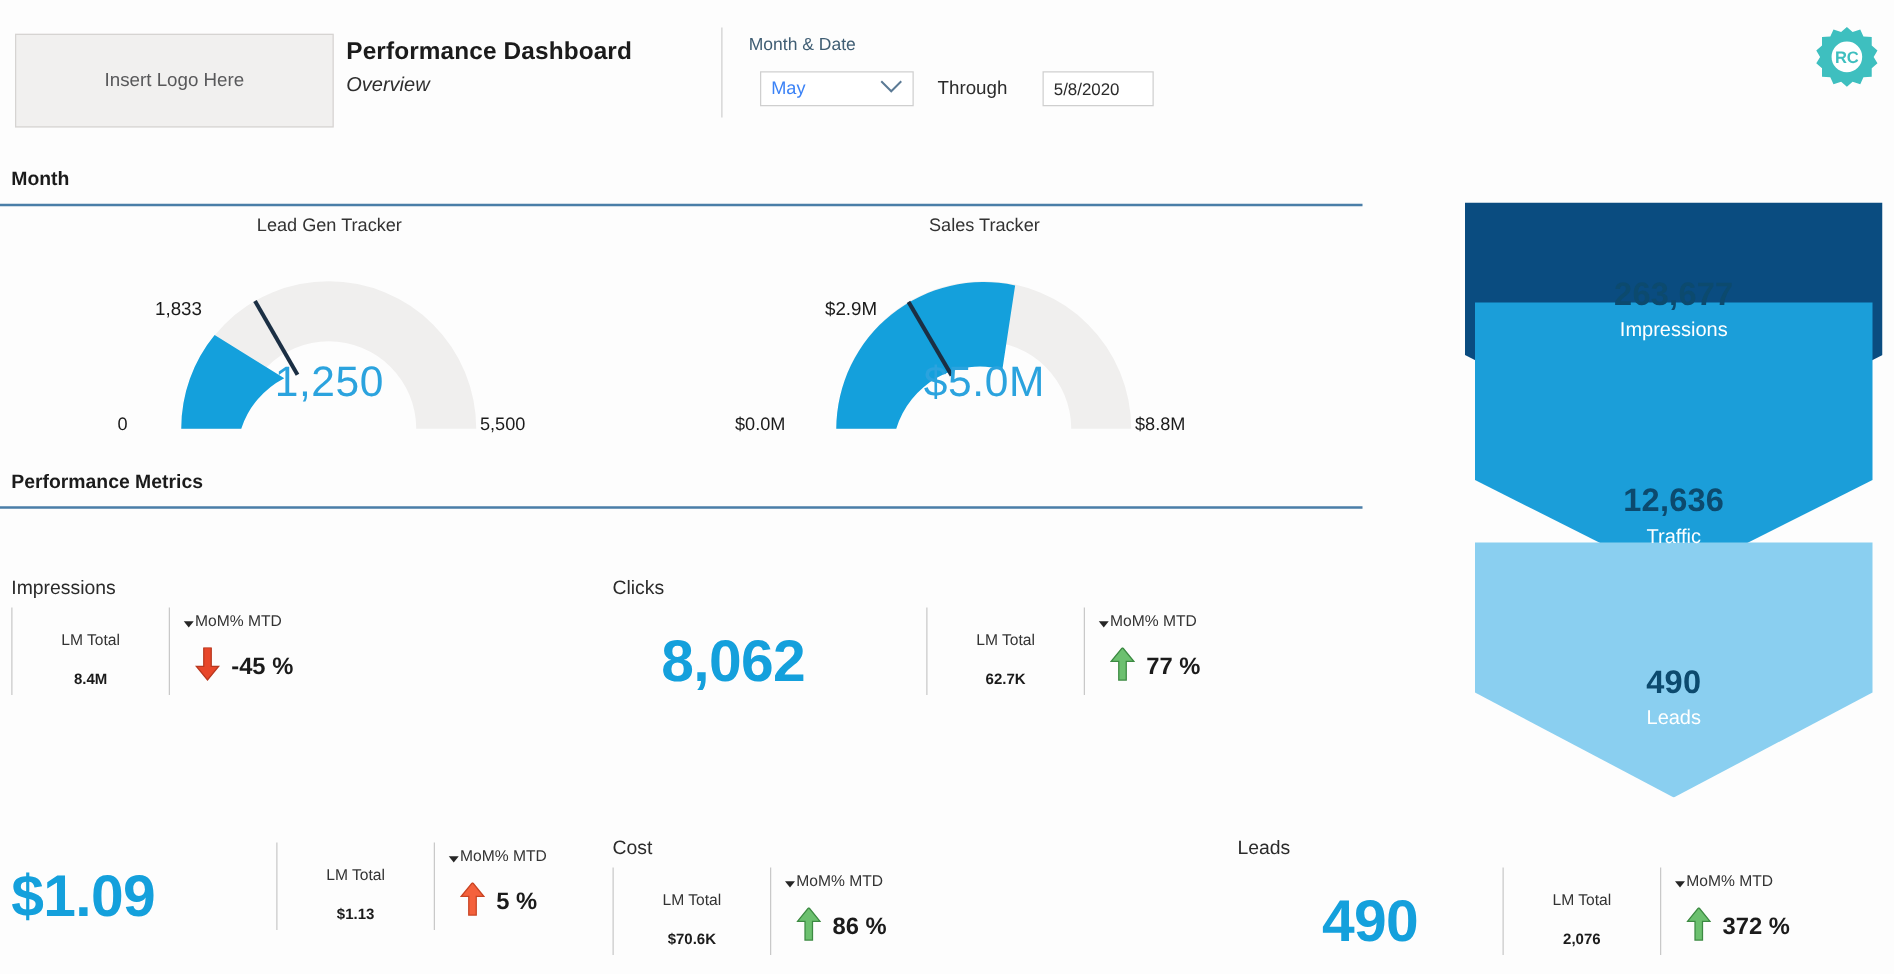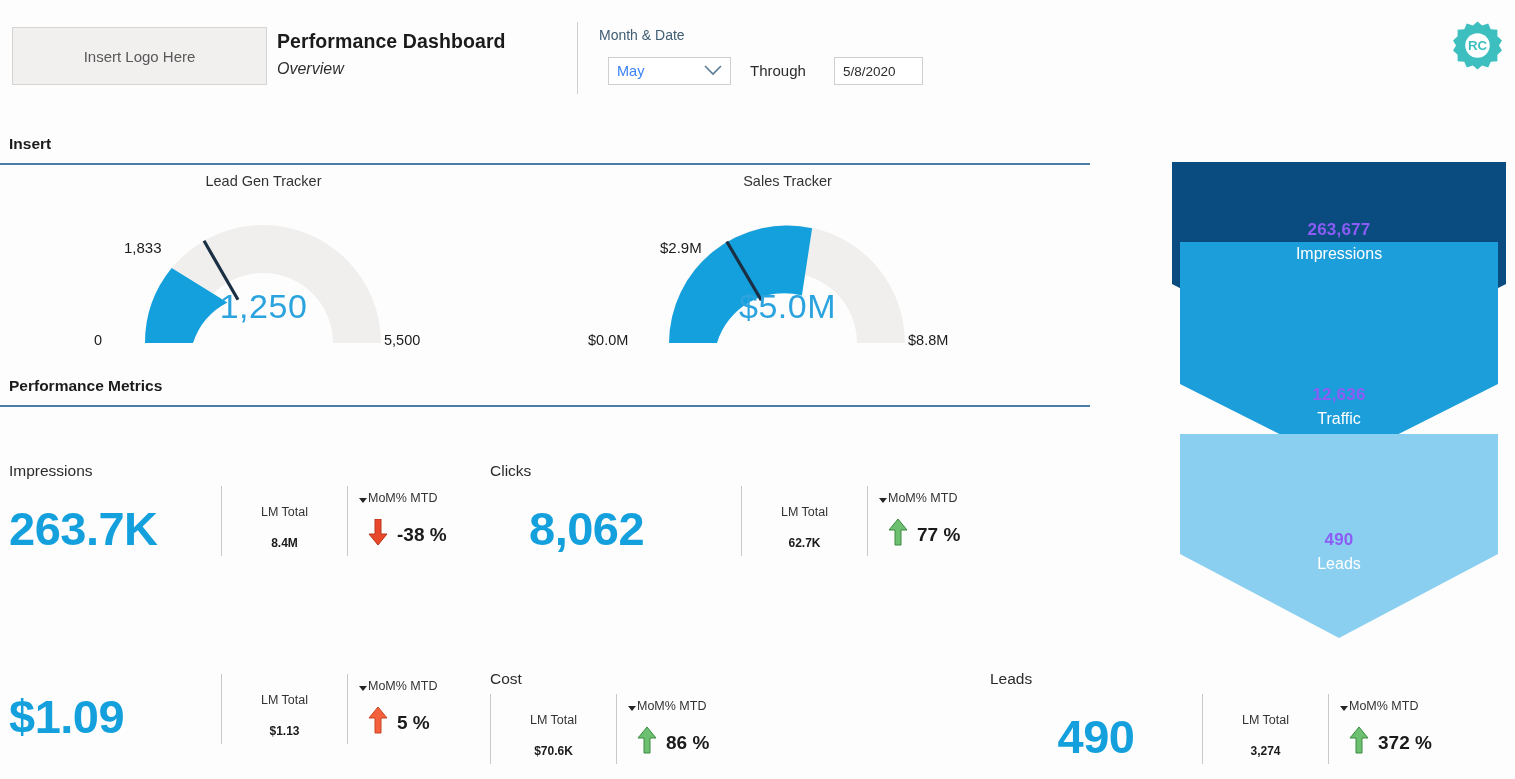--- a/index.html
+++ b/index.html
@@ -8,21 +8,21 @@
     background: #FDFDFD;
     font-family: "Liberation Sans", sans-serif;
     overflow: hidden;
   }
   .page { position: relative; width: 1515px; height: 779px; }
 
   
   .header { position: absolute; left: 0; top: 0; width: 1515px; height: 112px; }
   .logo-box {
     position: absolute; left: 12px; top: 27px;
-    width: 255px; height: 58px;
+    width: 255px; height: 75px;
     background: #F1F0EF; border: 1px solid #D6D4D2;
     display: flex; align-items: center; justify-content: center;
     font-size: 15px; color: #58585A;
   }
   .title-wrap { position: absolute; left: 277px; top: 30px; }
   .dash-title { font-size: 19.5px; font-weight: bold; color: #1B1B1B; letter-spacing: .1px; }
   .dash-sub { font-size: 16px; font-style: italic; color: #2E2E2E; margin-top: 7px; }
   .hdr-divider { position: absolute; left: 577px; top: 22px; width: 1px; height: 72px; background: #CFCFCF; }
 
   .filter-label {
@@ -90,21 +90,21 @@
   }
   .mom-row { display: flex; align-items: center; gap: 9px; }
   .mom-val { font-size: 19px; font-weight: bold; color: #1B1B1B; }
 
   
   .funnel { position: absolute; left: 1172px; top: 162px; width: 334px; height: 476px; }
   .funnel-stage {
     position: absolute; left: 0; width: 334px;
     display: flex; flex-direction: column; align-items: center;
   }
-  .fn-val { font-size: 17px; font-weight: bold; color: #8b5cf6; letter-spacing: .2px; }
+  .fn-val { font-size: 26px; font-weight: bold; color: #0c4a6e; letter-spacing: .2px; }
   .fn-lab { font-size: 16px; color: #FFFFFF; margin-top: 5px; }
 </style>
 </head>
 <body>
 
 <div class="page">
 
   <div class="header">
 
     <div class="logo-box">
@@ -137,21 +137,21 @@
 
     <div class="rc-logo">
       <svg width="51" height="51" viewBox="0 0 100 100">
         <path fill="#3EBFBF" d="M50 3 L59 11 L71 7 L76 18 L89 19 L89 32 L98 40 L92 50 L98 60 L89 68 L89 81 L76 82 L71 93 L59 89 L50 97 L41 89 L29 93 L24 82 L11 81 L11 68 L2 60 L8 50 L2 40 L11 32 L11 19 L24 18 L29 7 L41 11 Z"></path>
         <circle cx="50" cy="50" r="24" fill="#FFFFFF"></circle>
         <text x="50" y="59" text-anchor="middle" font-family="Liberation Sans, sans-serif" font-size="26" font-weight="bold" fill="#3EBFBF">RC</text>
       </svg>
     </div>
   </div>
 
-  <div class="sec-head" style="left:9px; top:135px;">Insert</div>
+  <div class="sec-head" style="left:9px; top:135px;">Month</div>
   <div class="sec-rule" style="left:0px; top:163px; width:1090px;"></div>
 
   <div class="gauge" style="left:96px; top:173px; width:335px; height:180px;">
     <div class="gauge-title">Lead Gen Tracker</div>
     <svg width="335" height="180" viewBox="0 0 335 180" style="position:absolute;left:0;top:0;">
 
       <path d="M 49 170 A 118 118 0 0 1 285 170 L 237 170 A 70 70 0 0 0 97 170 Z" fill="#F0EFEE"></path>
 
       <path d="M 49 170 A 118 118 0 0 1 75.7 95.0 L 131.4 129.5 A 70 70 0 0 0 97 170 Z" fill="#14A0DC"></path>
 
@@ -177,39 +177,38 @@
     <div class="gauge-tick" style="left:288px; top:159px;">$8.8M</div>
     <div class="gauge-target" style="left:40px; top:31px;">$2.9M</div>
   </div>
 
   <div class="sec-head" style="left:9px; top:377px;">Performance Metrics</div>
   <div class="sec-rule" style="left:0px; top:405px; width:1090px;"></div>
 
   <div class="metric" style="left:9px; top:462px;">
     <div class="metric-label">Impressions</div>
     <div class="metric-body">
-      <div class="metric-big" style="width:212px;">263.7K</div>
       <div class="vline"></div>
       <div class="sub-col" style="width:125px; align-items:center;">
         <div class="sub-title">LM Total</div>
         <div class="sub-val">8.4M</div>
       </div>
       <div class="vline"></div>
       <div class="sub-col" style="width:130px; padding-left:20px;">
         <div class="mom-title">
           <span class="mom-caret"></span>
           <span>MoM% MTD</span>
         </div>
         <div class="mom-row">
           <span>
             <svg width="20" height="27" viewBox="0 0 20 27">
               <path d="M7 0 L13 0 L13 15 L19 15 L10 26 L1 15 L7 15 Z" fill="#E8472A" stroke="#B8381F" stroke-width="1"></path>
             </svg>
           </span>
-          <span class="mom-val">-38 %</span>
+          <span class="mom-val">-45 %</span>
         </div>
       </div>
     </div>
   </div>
 
   <div class="metric" style="left:490px; top:462px;">
     <div class="metric-label">Clicks</div>
     <div class="metric-body">
       <div class="metric-big" style="width:212px;margin-left:39px;">8,062</div>
       <div class="vline"></div>
@@ -287,21 +286,21 @@
     </div>
   </div>
 
   <div class="metric" style="left:990px; top:670px;">
     <div class="metric-label">Leads</div>
     <div class="metric-body">
       <div class="metric-big" style="width:212px; justify-content:center;">490</div>
       <div class="vline"></div>
       <div class="sub-col" style="width:125px; align-items:center;">
         <div class="sub-title">LM Total</div>
-        <div class="sub-val">3,274</div>
+        <div class="sub-val">2,076</div>
       </div>
       <div class="vline"></div>
       <div class="sub-col" style="width:140px; padding-left:20px;">
         <div class="mom-title">
           <span class="mom-caret"></span>
           <span>MoM% MTD</span>
         </div>
         <div class="mom-row">
           <span>
             <svg width="20" height="27" viewBox="0 0 20 27">

